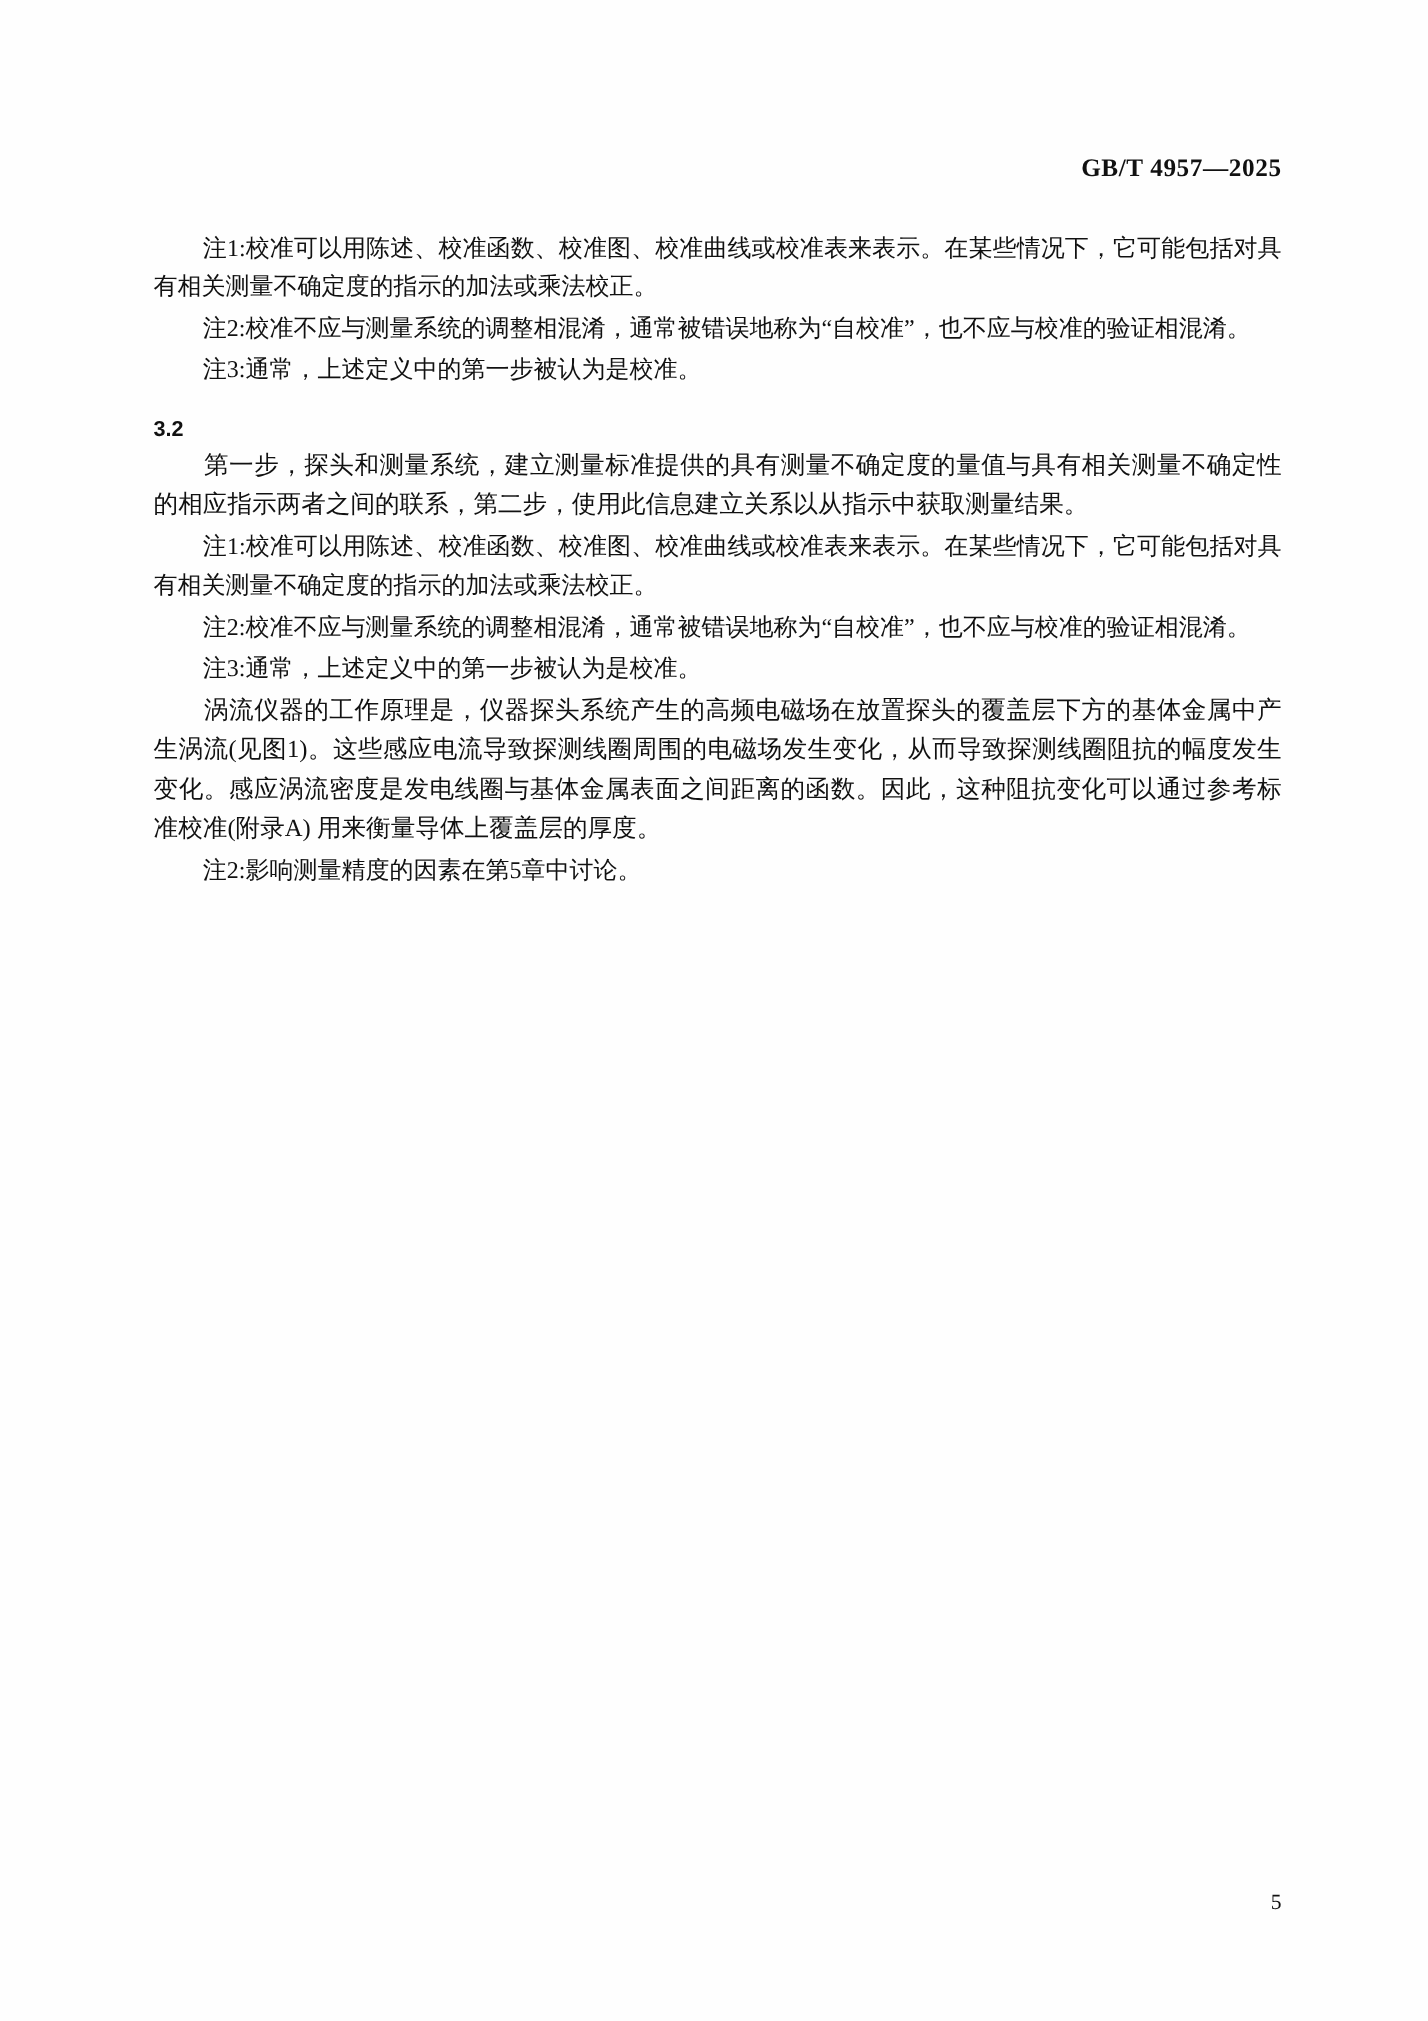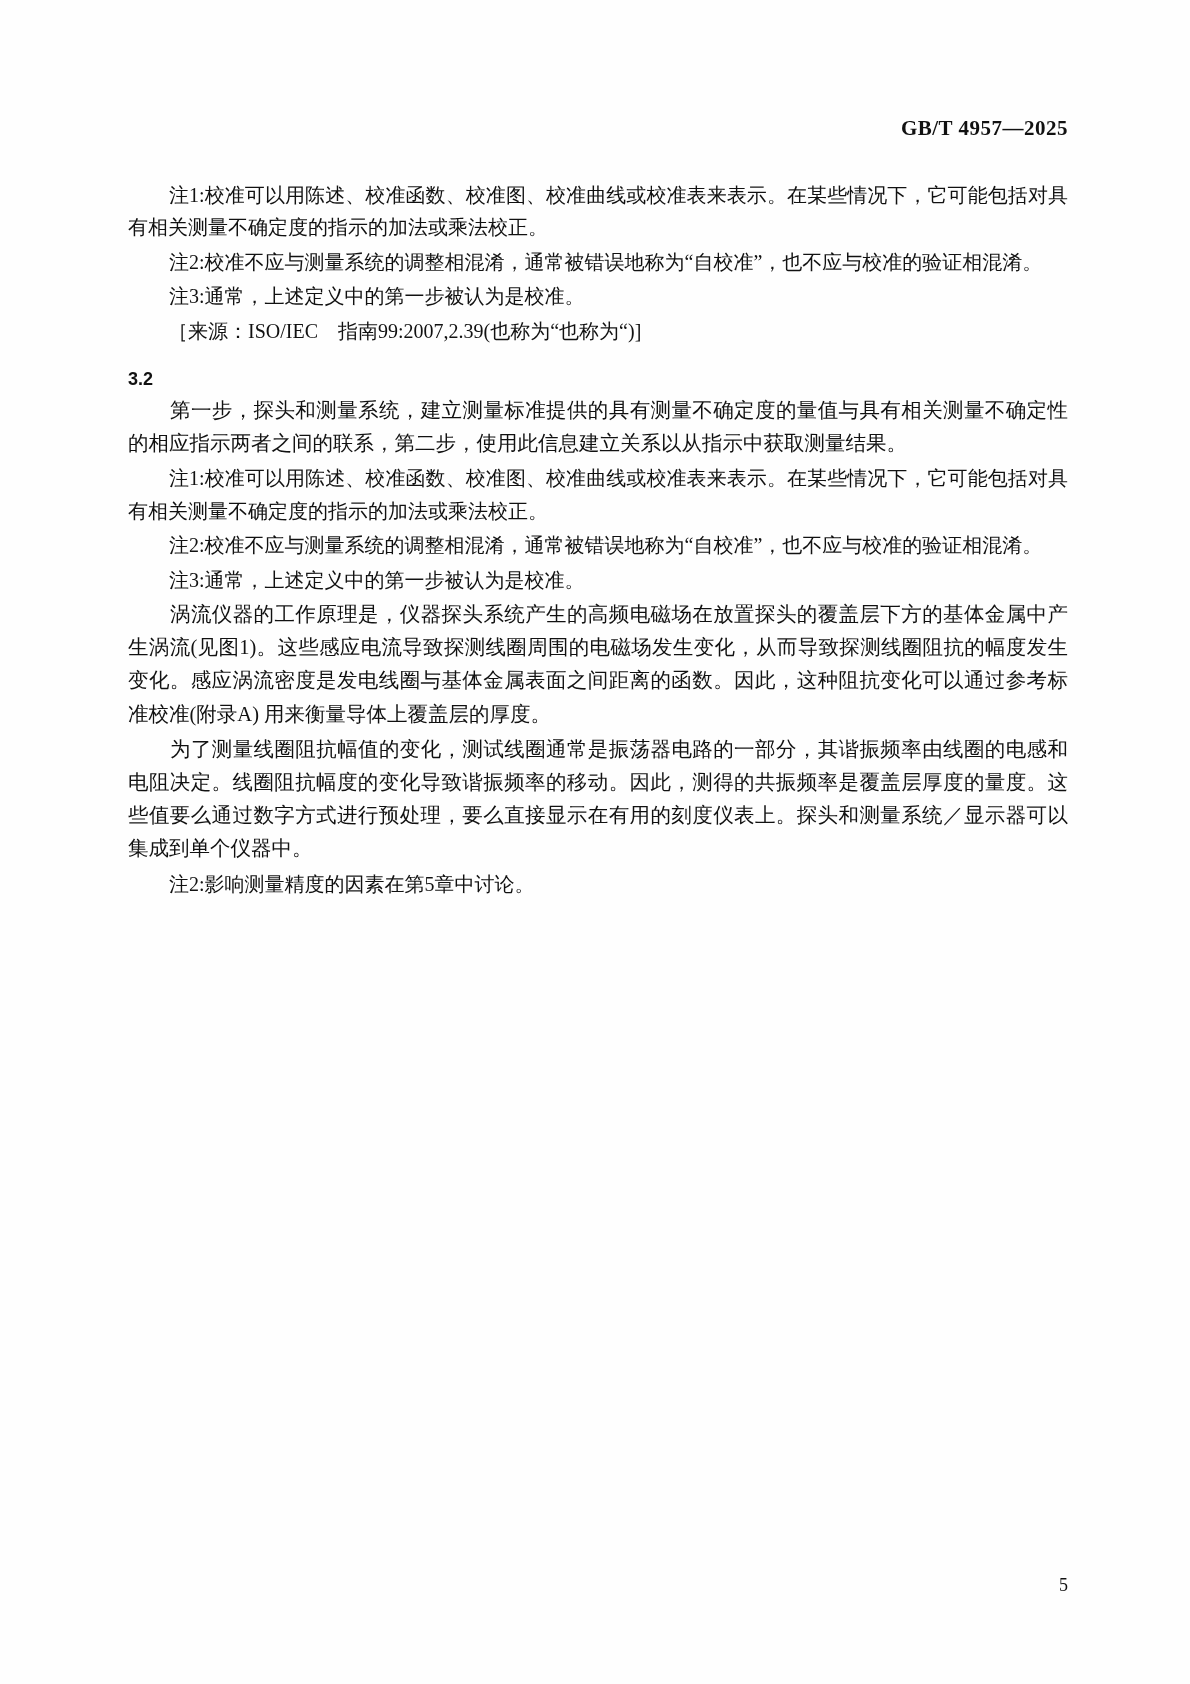--- a/index.html
+++ b/index.html
@@ -13,21 +13,21 @@
     height: 1684px;
     margin: 0 auto;
     background: #fefefe;
     font-family: "Liberation Serif", serif;
     color: #111111;
     box-sizing: border-box;
   }
   .content {
     position: absolute;
     left: 128px;
-    top: 116px;
+    top: 128px;
     width: 940px;
   }
   .header-line {
     text-align: right;
     font-family: "Liberation Serif", serif;
     font-weight: bold;
     font-size: 21px;
     letter-spacing: 0.5px;
     margin-bottom: 38px;
   }
@@ -98,32 +98,30 @@
 
 <div class="page">
 
   <div class="content">
 
     <div class="header-line">GB/T  4957—2025</div>
 
     <p class="note">注1:校准可以用陈述、校准函数、校准图、校准曲线或校准表来表示。在某些情况下，它可能包括对具有相关测量不确定度的指示的加法或乘法校正。</p>
     <p class="note">注2:校准不应与测量系统的调整相混淆，通常被错误地称为“自校准”，也不应与校准的验证相混淆。</p>
     <p class="note">注3:通常，上述定义中的第一步被认为是校准。</p>
-    <p class="source mono-ref">［来源：ISO/IEC　指南99:2007,2.39(也称为“也称为“)]</p>
 
     <div class="clause-num">3.2</div>
 
 
     <p class="para indent2">第一步，探头和测量系统，建立测量标准提供的具有测量不确定度的量值与具有相关测量不确定性的相应指示两者之间的联系，第二步，使用此信息建立关系以从指示中获取测量结果。</p>
     <p class="note">注1:校准可以用陈述、校准函数、校准图、校准曲线或校准表来表示。在某些情况下，它可能包括对具有相关测量不确定度的指示的加法或乘法校正。</p>
     <p class="note">注2:校准不应与测量系统的调整相混淆，通常被错误地称为“自校准”，也不应与校准的验证相混淆。</p>
     <p class="note">注3:通常，上述定义中的第一步被认为是校准。</p>
 
 
     <p class="para indent2">涡流仪器的工作原理是，仪器探头系统产生的高频电磁场在放置探头的覆盖层下方的基体金属中产生涡流(见图1)。这些感应电流导致探测线圈周围的电磁场发生变化，从而导致探测线圈阻抗的幅度发生变化。感应涡流密度是发电线圈与基体金属表面之间距离的函数。因此，这种阻抗变化可以通过参考标准校准(附录A)  用来衡量导体上覆盖层的厚度。</p>
-    <p class="para indent2">为了测量线圈阻抗幅值的变化，测试线圈通常是振荡器电路的一部分，其谐振频率由线圈的电感和电阻决定。线圈阻抗幅度的变化导致谐振频率的移动。因此，测得的共振频率是覆盖层厚度的量度。这些值要么通过数字方式进行预处理，要么直接显示在有用的刻度仪表上。探头和测量系统／显示器可以集成到单个仪器中。</p>
     <p class="note">注2:影响测量精度的因素在第5章中讨论。</p>
 
   </div>
 
   <div class="page-number">5</div>
 
 </div>
 
 </body></html>

